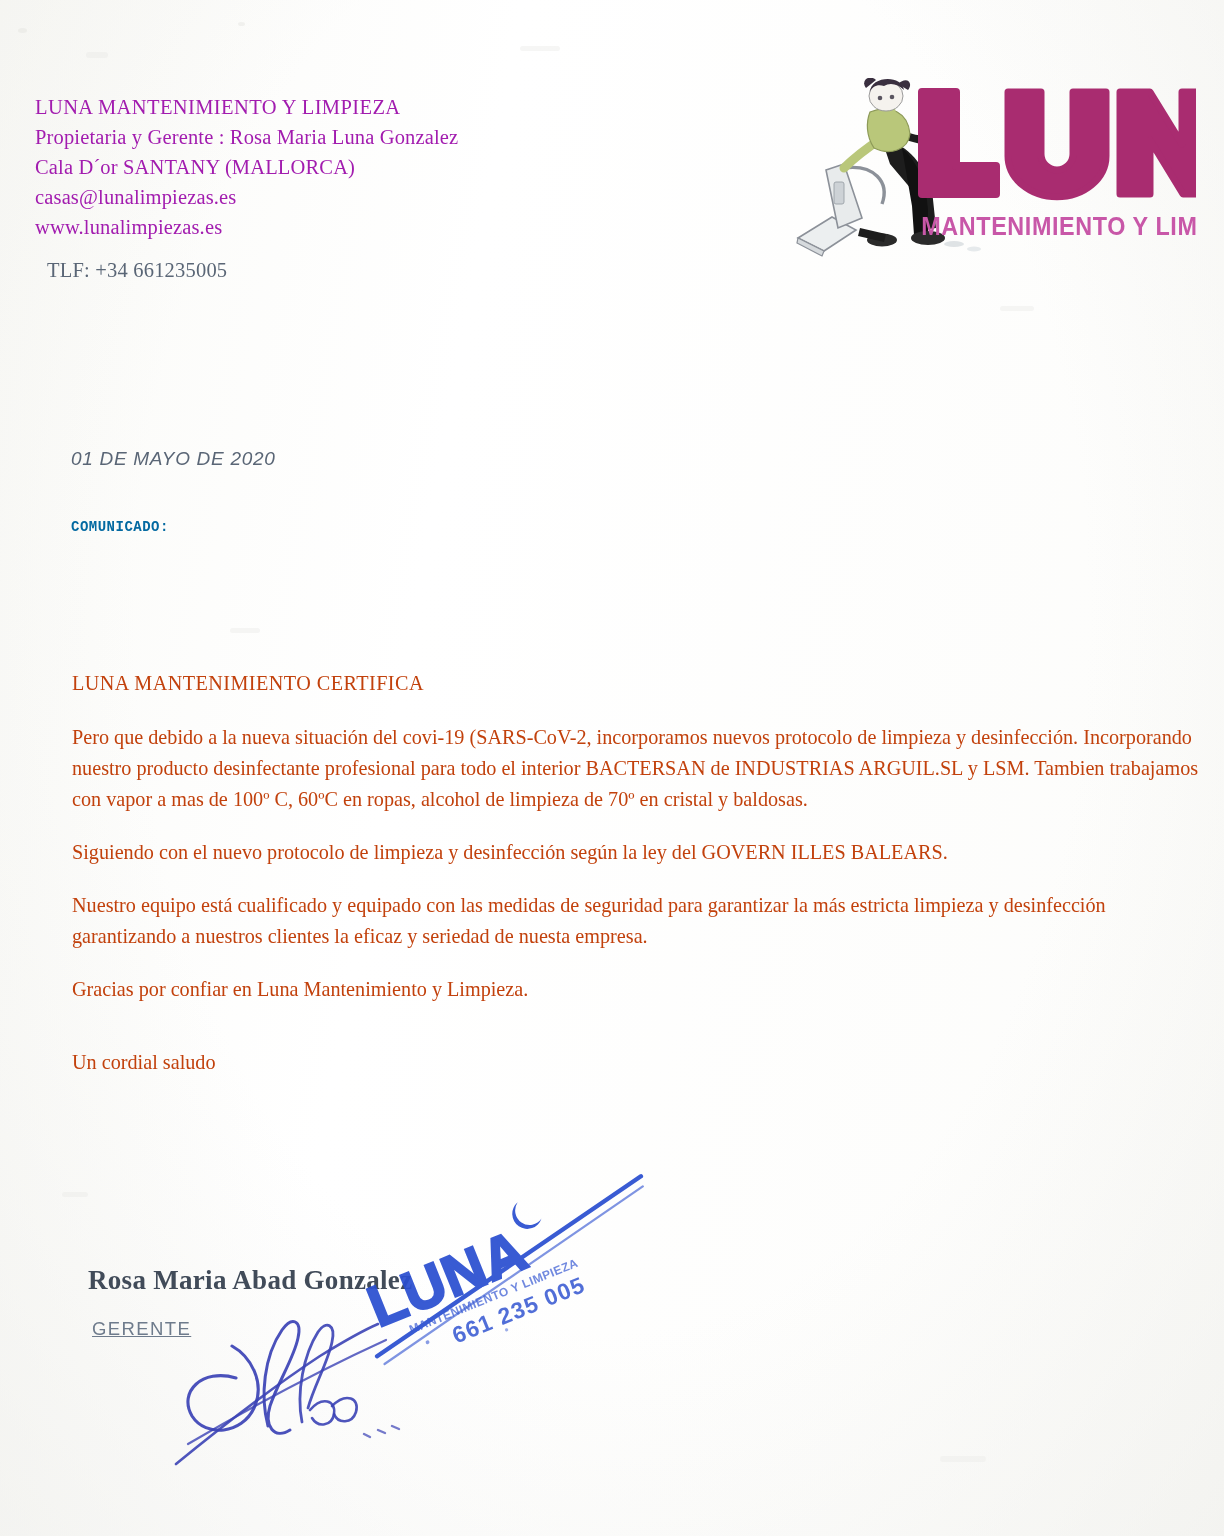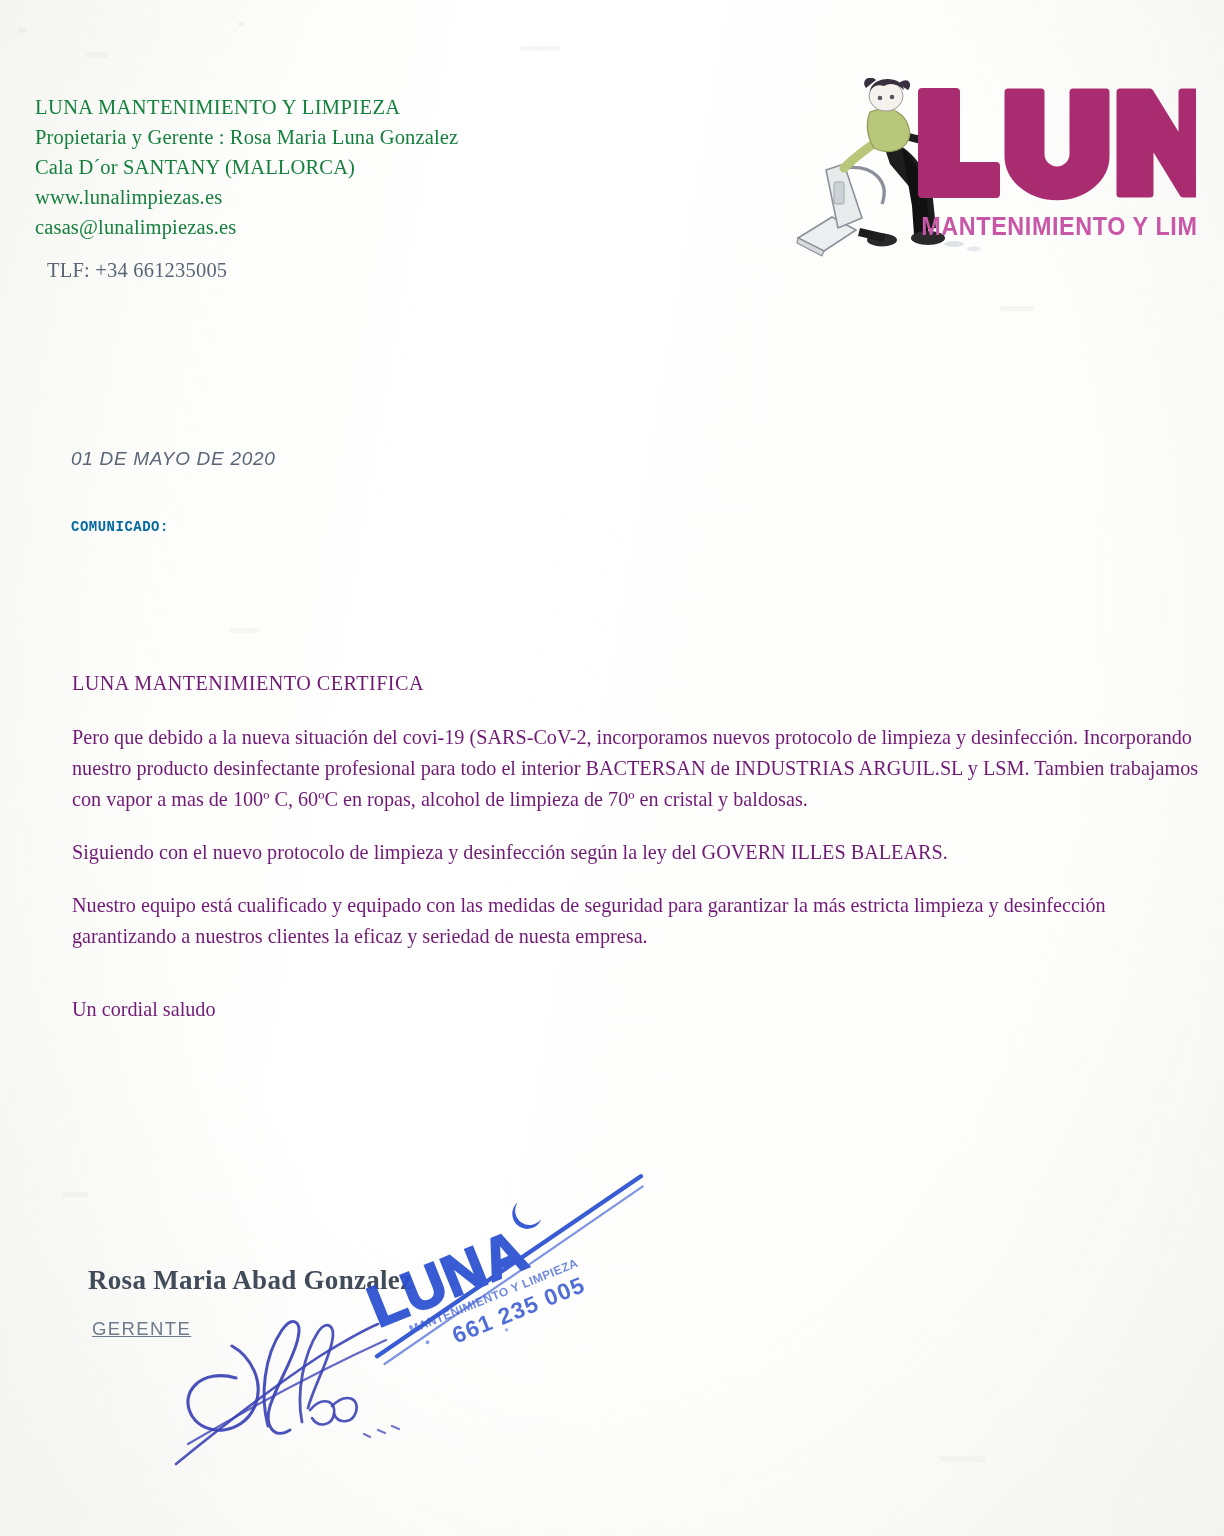--- a/index.html
+++ b/index.html
@@ -27,21 +27,21 @@
   }
 
   
   .letterhead {
     position: absolute;
     left: 35px;
     top: 92px;
     width: 620px;
   }
   .letterhead .lh-line {
-    color: #15803d;
+    color: #a21caf;
     font-family: "Liberation Serif", "DejaVu Serif", serif;
     font-size: 20.5px;
     line-height: 30px;
     letter-spacing: 0.15px;
     white-space: nowrap;
   }
   .letterhead .lh-line.caps {
     letter-spacing: 0.4px;
   }
   .letterhead .lh-tel {
@@ -86,21 +86,21 @@
   }
 
   
   .body-block {
     position: absolute;
     left: 72px;
     top: 668px;
     width: 1140px;
   }
   .para {
-    color: #701a75;
+    color: #c2410c;
     font-family: "Liberation Serif", "DejaVu Serif", serif;
     font-size: 20.2px;
     line-height: 31px;
     text-align: left;
     margin: 0 0 22px 0;
   }
   .para.certify {
     letter-spacing: 0.45px;
     margin-bottom: 23px;
   }
@@ -161,22 +161,22 @@
   <div class="speck" style="left:520px; top:46px;  width:40px; height:5px;  opacity:.4;  border-radius:3px;"></div>
   <div class="speck" style="left:1000px;top:306px; width:34px; height:5px;  opacity:.4;  border-radius:3px;"></div>
   <div class="speck" style="left:230px; top:628px; width:30px; height:5px;  opacity:.4;  border-radius:3px;"></div>
   <div class="speck" style="left:62px;  top:1192px;width:26px; height:5px;  opacity:.4;  border-radius:3px;"></div>
   <div class="speck" style="left:940px; top:1456px;width:46px; height:6px;  opacity:.35; border-radius:3px;"></div>
 
   <div class="letterhead">
     <div class="lh-line caps">LUNA MANTENIMIENTO Y LIMPIEZA</div>
     <div class="lh-line">Propietaria y Gerente : Rosa Maria Luna Gonzalez</div>
     <div class="lh-line">Cala D´or SANTANY (MALLORCA)</div>
+    <div class="lh-line">casas@lunalimpiezas.es</div>
     <div class="lh-line">www.lunalimpiezas.es</div>
-    <div class="lh-line">casas@lunalimpiezas.es</div>
     <div class="lh-tel">TLF: +34 661235005</div>
   </div>
 
   <div class="logo">
     <svg width="410" height="185" viewBox="0 0 410 185" xmlns="http://www.w3.org/2000/svg">
 
       <g>
 
         <path d="M12 160 L46 139 L70 152 L38 173 Z" fill="#eceff0" stroke="#8c9199" stroke-width="1.6"></path>
         <path d="M12 160 L38 173 L36 178 L11 165 Z" fill="#d6dadd" stroke="#8c9199" stroke-width="1.2"></path>
@@ -236,20 +236,21 @@
   </div>
 
   <div class="doc-date">01 DE MAYO DE 2020</div>
   <div class="doc-subject">COMUNICADO:</div>
 
   <div class="body-block">
     <p class="para certify">LUNA MANTENIMIENTO CERTIFICA</p>
     <p class="para wide">Pero que debido a la nueva situación del covi-19 (SARS-CoV-2, incorporamos nuevos protocolo de limpieza y desinfección. Incorporando nuestro producto desinfectante profesional para todo el interior BACTERSAN de INDUSTRIAS ARGUIL.SL y LSM. Tambien trabajamos con vapor a mas de 100º C, 60ºC en ropas, alcohol de limpieza de 70º en cristal y baldosas.</p>
     <p class="para wide">Siguiendo con el nuevo protocolo de limpieza y desinfección según la ley del GOVERN ILLES BALEARS.</p>
     <p class="para wide">Nuestro equipo está cualificado y equipado con las medidas de seguridad para garantizar la más estricta  limpieza y desinfección garantizando a nuestros clientes la eficaz y seriedad de nuesta empresa.</p>
+    <p class="para wide">Gracias por confiar en Luna Mantenimiento y Limpieza.</p>
     <p class="para salute">Un cordial saludo</p>
   </div>
 
   <div class="sign-name">Rosa Maria Abad Gonzalez</div>
   <div class="sign-role">GERENTE</div>
 
   <div class="signature-art">
     <svg width="480" height="230" viewBox="0 0 480 230" xmlns="http://www.w3.org/2000/svg">
 
       <g fill="none" stroke="#3b42b5" stroke-linecap="round" stroke-linejoin="round">

